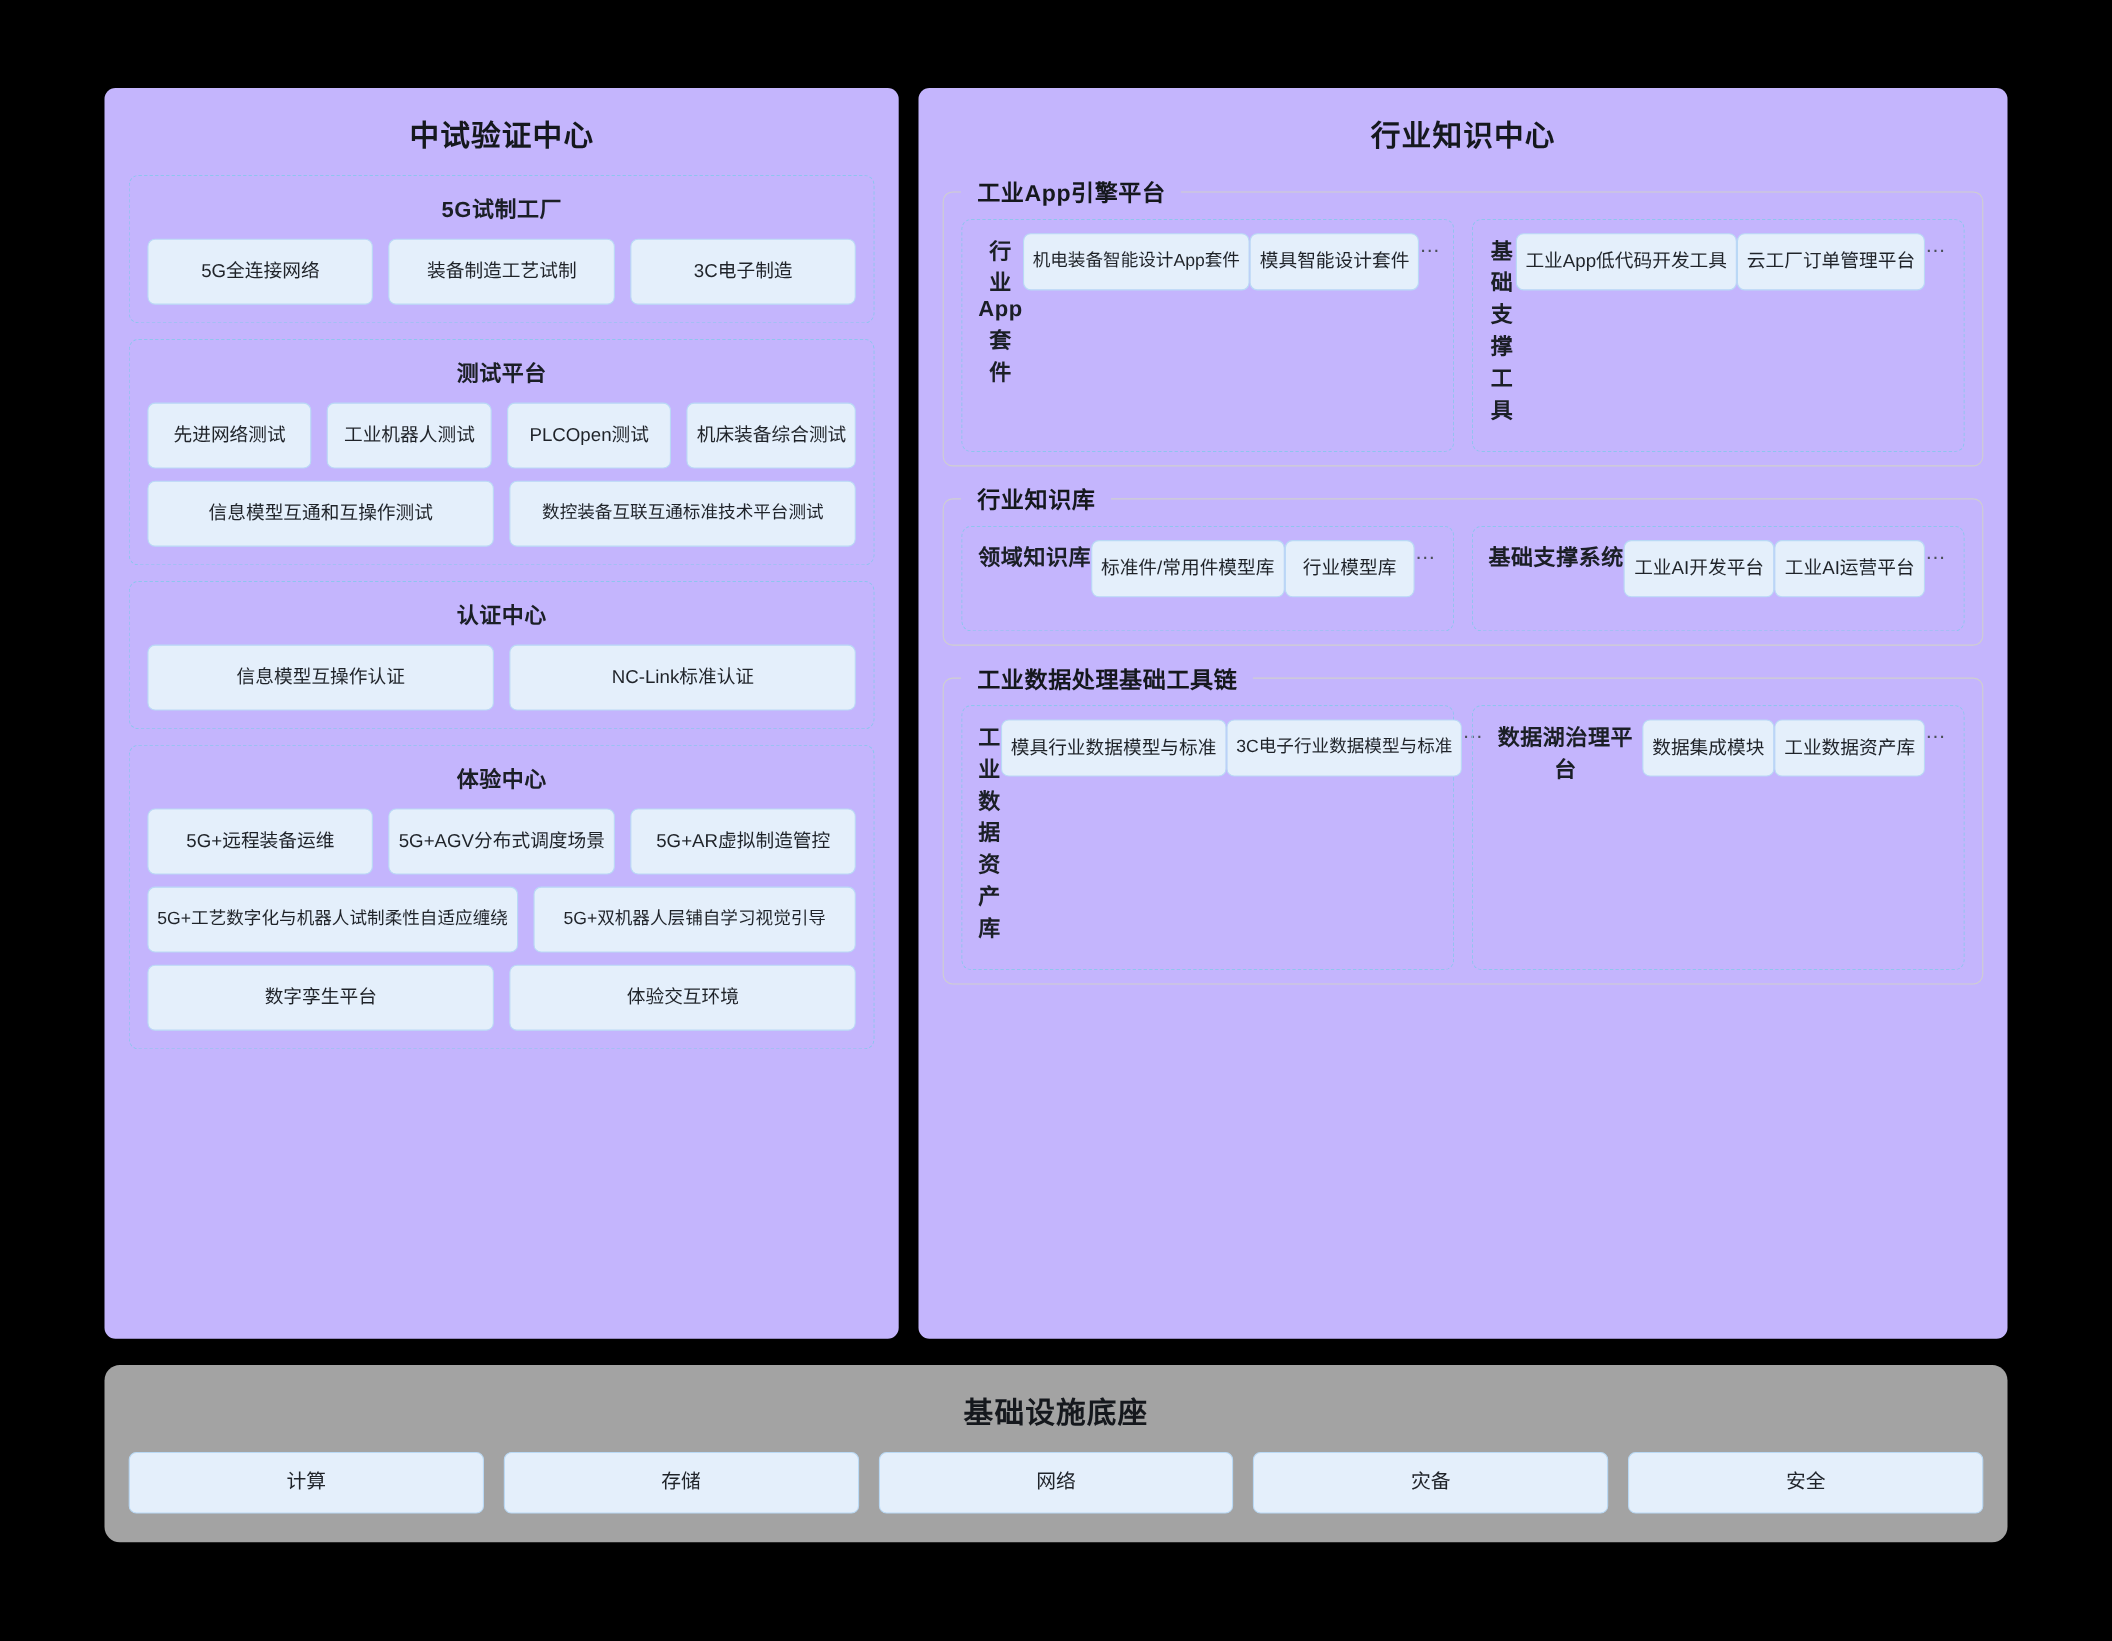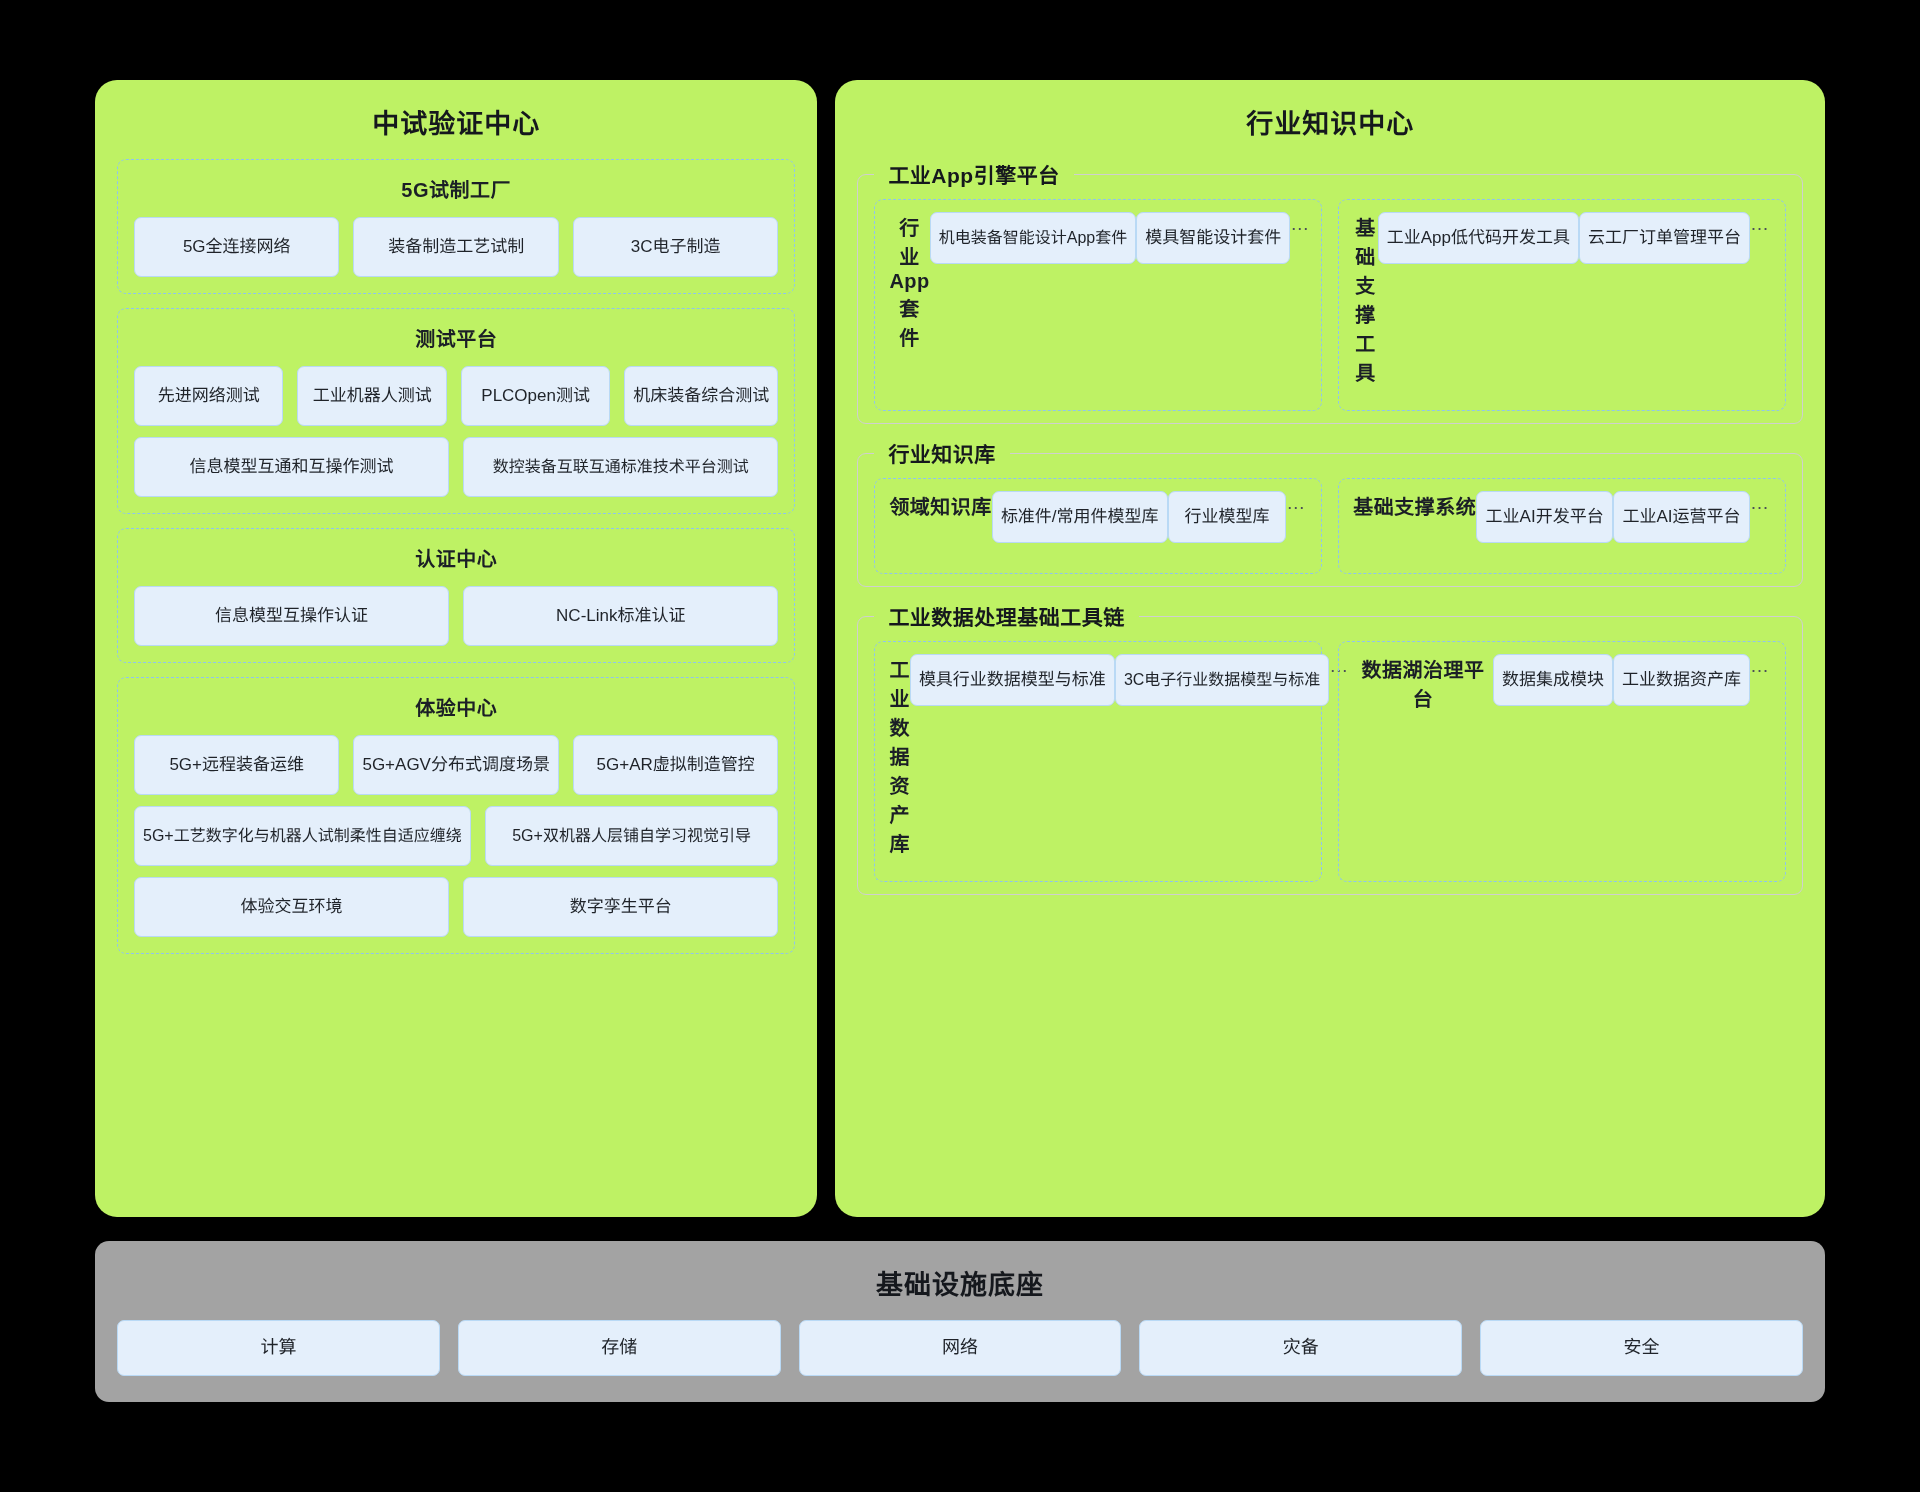--- a/index.html
+++ b/index.html
@@ -20,22 +20,22 @@
     flex-direction: column;
     gap: 24px;
   }
   .top-row {
     display: flex;
     gap: 18px;
     flex: 1 1 auto;
     min-height: 0;
   }
   .panel {
-    background: #bef264;
-    border-radius: 22px;
+    background: #c4b5fd;
+    border-radius: 10px;
     padding: 22px 22px 20px 22px;
     display: flex;
     flex-direction: column;
   }
   .panel-left { width: 903px; }
   .panel-right { flex: 1 1 auto; }
   .panel-title {
     text-align: center;
     font-size: 27px;
     font-weight: 700;
@@ -186,22 +186,22 @@
               <div class="row">
                 <div class="chip">5G+远程装备运维</div>
                 <div class="chip">5G+AGV分布式调度场景</div>
                 <div class="chip">5G+AR虚拟制造管控</div>
               </div>
               <div class="row">
                 <div class="chip sm">5G+工艺数字化与机器人试制柔性自适应缠绕</div>
                 <div class="chip sm">5G+双机器人层铺自学习视觉引导</div>
               </div>
               <div class="row">
+                <div class="chip">数字孪生平台</div>
                 <div class="chip">体验交互环境</div>
-                <div class="chip">数字孪生平台</div>
               </div>
             </div>
           </div>
         </div>
     </section>
 
     <section class="panel panel-right">
       <h1 class="panel-title">行业知识中心</h1>
       <div id="knowledge-fieldsets">
           <fieldset class="fgroup">

